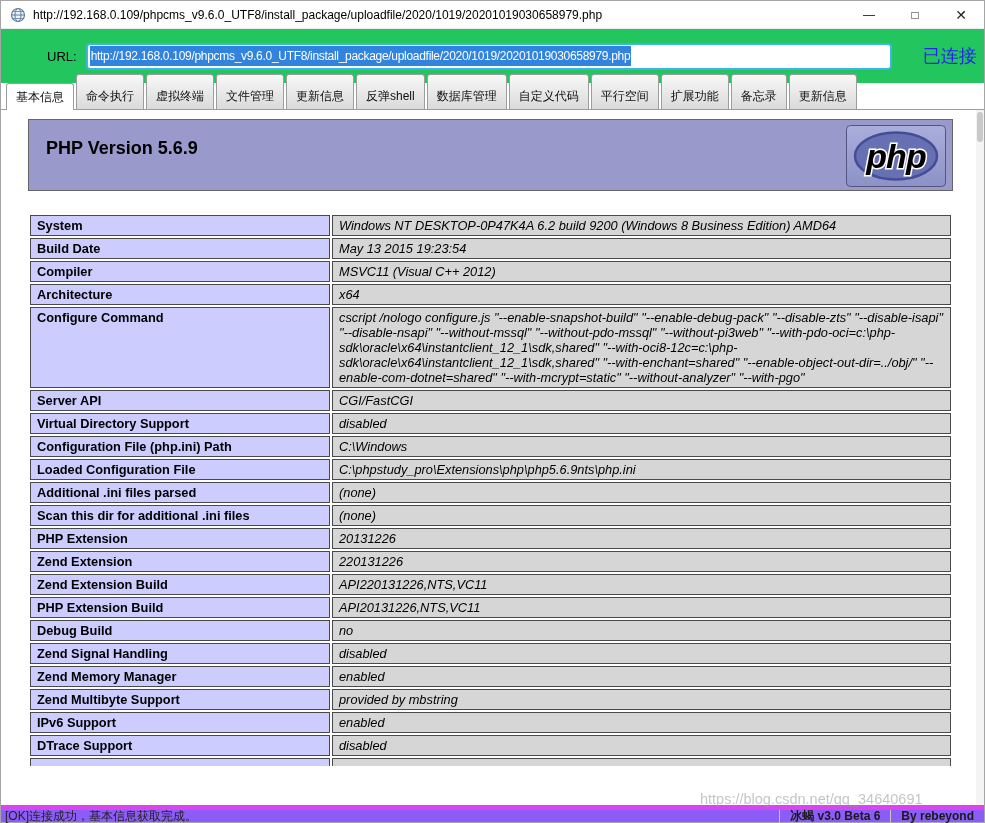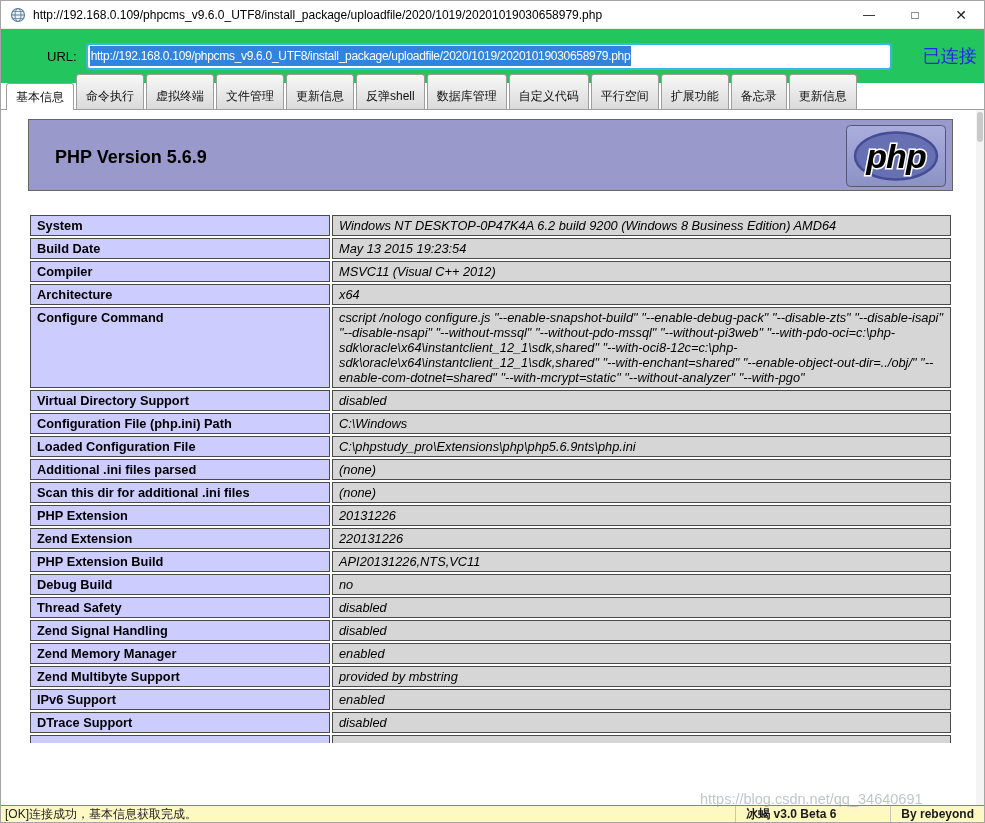--- a/index.html
+++ b/index.html
@@ -45,36 +45,36 @@
     background:linear-gradient(#f8f8f8,#dadada);
     border:1px solid #9d9d9d;border-bottom:none;border-radius:3px 3px 0 0;
     white-space:nowrap;cursor:default;position:relative;
   }
   .tab.active{background:#fff;padding-top:5px;margin-bottom:-1px;z-index:2;}
 
   
   .content{flex:1;position:relative;background:#fff;overflow:hidden;}
   .php-body{width:925px;margin:9px 0 0 27px;}
   .php-header{background:var(--header-bg);border:1px solid #666;height:72px;position:relative;}
-  .php-title{margin:9px;padding:18px 0 0 17px;font-size:18px;font-weight:bold;color:#000;}
+  .php-title{margin:0;padding:18px 0 0 17px;font-size:18px;font-weight:bold;color:#000;}
   .php-logo{position:absolute;top:5px;right:6px;width:100px;height:62px;}
   .php-table{margin-top:22px;width:925px;border-spacing:2px;border-collapse:separate;table-layout:fixed;font-size:12.8px;}
   .php-table td{border:1px solid #4a4a4a;padding:2px 6px;vertical-align:baseline;line-height:15px;}
   td.e{background:var(--label-cell-bg);font-weight:bold;width:300px;}
   td.v{background:var(--value-cell-bg);overflow-wrap:break-word;word-break:break-word;font-style:italic;}
   tr.partial td{height:8px;border-bottom:none;}
 
   
   .scrollbar{position:absolute;top:0;right:0;width:8px;height:100%;background:#f4f4f4;}
   .scroll-thumb{margin:2px 1px 0 1px;width:6px;height:30px;background:#c9c9c9;border-radius:3px;}
 
   
-  .statusbar{height:17px;flex:0 0 17px;background:#fef9c3;border-top:1px solid #d946ef;display:flex;align-items:center;font-size:12px;color:#222;}
+  .statusbar{height:17px;flex:0 0 17px;background:#8b5cf6;border-top:5px solid #d946ef;display:flex;align-items:center;font-size:12px;color:#222;}
   .status-msg{padding-left:4px;white-space:nowrap;}
-  .status-right{margin-left:auto;display:flex;height:100%;align-items:center;gap:44px;}
+  .status-right{margin-left:auto;display:flex;height:100%;align-items:center;}
   .status-cell{padding:0 10px;border-left:1px solid #c6c6c6;height:100%;display:flex;align-items:center;white-space:nowrap;font-weight:bold;color:#1a1a1a;}
 
   
   .watermark{
     position:absolute;left:700px;top:791px;z-index:10;pointer-events:none;
     font-size:14.5px;color:#8f979e;opacity:0.55;white-space:nowrap;text-align:center;
   }
 </style>
 </head>
 <body>
@@ -154,20 +154,24 @@
             </tr>
             <tr>
               <td class="e">Architecture</td>
               <td class="v">x64</td>
             </tr>
             <tr>
               <td class="e">Configure Command</td>
               <td class="v">cscript /nologo configure.js "--enable-snapshot-build" "--enable-debug-pack" "--disable-zts" "--disable-isapi" "--disable-nsapi" "--without-mssql" "--without-pdo-mssql" "--without-pi3web" "--with-pdo-oci=c:\php-sdk\oracle\x64\instantclient_12_1\sdk,shared" "--with-oci8-12c=c:\php-sdk\oracle\x64\instantclient_12_1\sdk,shared" "--with-enchant=shared" "--enable-object-out-dir=../obj/" "--enable-com-dotnet=shared" "--with-mcrypt=static" "--without-analyzer" "--with-pgo"</td>
             </tr>
             <tr>
+              <td class="e">Server API</td>
+              <td class="v">CGI/FastCGI</td>
+            </tr>
+            <tr>
               <td class="e">Virtual Directory Support</td>
               <td class="v">disabled</td>
             </tr>
             <tr>
               <td class="e">Configuration File (php.ini) Path</td>
               <td class="v">C:\Windows</td>
             </tr>
             <tr>
               <td class="e">Loaded Configuration File</td>
               <td class="v">C:\phpstudy_pro\Extensions\php\php5.6.9nts\php.ini</td>
@@ -182,30 +186,30 @@
             </tr>
             <tr>
               <td class="e">PHP Extension</td>
               <td class="v">20131226</td>
             </tr>
             <tr>
               <td class="e">Zend Extension</td>
               <td class="v">220131226</td>
             </tr>
             <tr>
+              <td class="e">Zend Extension Build</td>
+              <td class="v">API220131226,NTS,VC11</td>
+            </tr>
+            <tr>
               <td class="e">PHP Extension Build</td>
               <td class="v">API20131226,NTS,VC11</td>
             </tr>
             <tr>
               <td class="e">Debug Build</td>
               <td class="v">no</td>
-            </tr>
-            <tr>
-              <td class="e">Thread Safety</td>
-              <td class="v">disabled</td>
             </tr>
             <tr>
               <td class="e">Zend Signal Handling</td>
               <td class="v">disabled</td>
             </tr>
             <tr>
               <td class="e">Zend Memory Manager</td>
               <td class="v">enabled</td>
             </tr>
             <tr>

